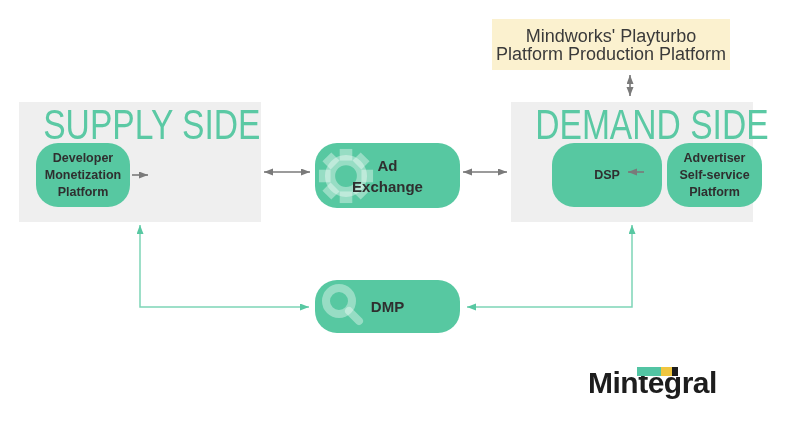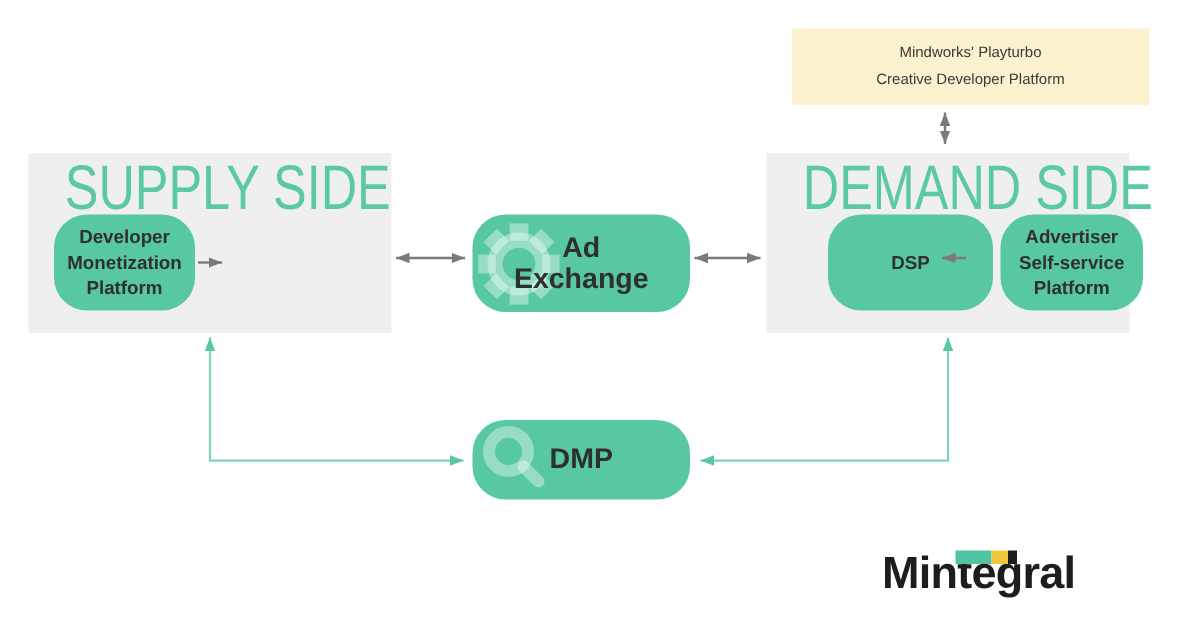--- a/index.html
+++ b/index.html
@@ -3,40 +3,40 @@
 <meta charset="utf-8">
 <style>
   html,body{margin:0;padding:0;background:#fff;}
   .stage{
     position:relative;width:800px;height:426px;background:#ffffff;overflow:hidden;
     font-family:"Liberation Sans",sans-serif;color:#2f2f2f;
   }
   .abs{position:absolute;}
   
   .topbox{
-    left:528px;top:19px;width:238px;height:51px;background:#fbf1cf;
+    left:492px;top:19px;width:238px;height:51px;background:#fbf1cf;
     display:flex;flex-direction:column;align-items:center;justify-content:center;
-    font-size:10px;line-height:18px;color:#3a3a3a;text-align:center;
+    font-size:18px;line-height:18px;color:#3a3a3a;text-align:center;
   }
   
   .panel{background:#efefef;}
   .panel-supply{left:19px;top:102px;width:242px;height:120px;}
   .panel-demand{left:511px;top:102px;width:242px;height:120px;}
   .panel-title{
     position:absolute;left:0;top:3px;width:100%;text-align:center;
     font-size:42px;line-height:40px;font-weight:400;color:#5bc9a4;
     transform:scaleX(0.8);transform-origin:50% 50%;white-space:nowrap;
   }
   
   .node{
     background:#57c8a1;display:flex;align-items:center;justify-content:center;
     text-align:center;font-weight:700;color:#2f2f2f;border-radius:22px;
   }
   .node-sm{font-size:12.5px;line-height:17px;}
-  .node-lg{font-size:19px;line-height:21px;}
+  .node-lg{font-size:15px;line-height:21px;}
   .dev{left:36px;top:143px;width:94px;height:64px;}
   .ssp{left:153px;top:143px;width:95px;height:64px;}
   .dsp{left:552px;top:143px;width:110px;height:64px;}
   .adv{left:646px;top:143px;width:95px;height:64px;margin-left:21px;}
   .adx{left:315px;top:143px;width:145px;height:65px;}
   .dmp{left:315px;top:280px;width:145px;height:53px;}
   .node .label{position:relative;z-index:2;padding:0 4px;}
   .node-icon{position:absolute;z-index:1;pointer-events:none;}
   .gear-icon-svg{left:2px;top:4px;}
   .mag-icon-svg{left:6px;top:3px;}
@@ -53,21 +53,21 @@
   .logo-bar .seg2{width:11px;background:#f0c63f;}
   .logo-bar .seg3{width:6px;background:#1d1d1d;}
 </style>
 </head>
 <body>
 
 <div class="stage">
 
   <div class="abs topbox">
     <div>Mindworks' Playturbo</div>
-    <div>Creative Developer Platform</div>
+    <div>Platform Production Platform</div>
   </div>
 
   <div class="abs panel panel-supply">
     <div class="panel-title">SUPPLY SIDE</div>
   </div>
   <div class="abs node node-sm dev">
     <span class="label">Developer Monetization Platform</span>
   </div>
 
   <div class="abs panel panel-demand">

